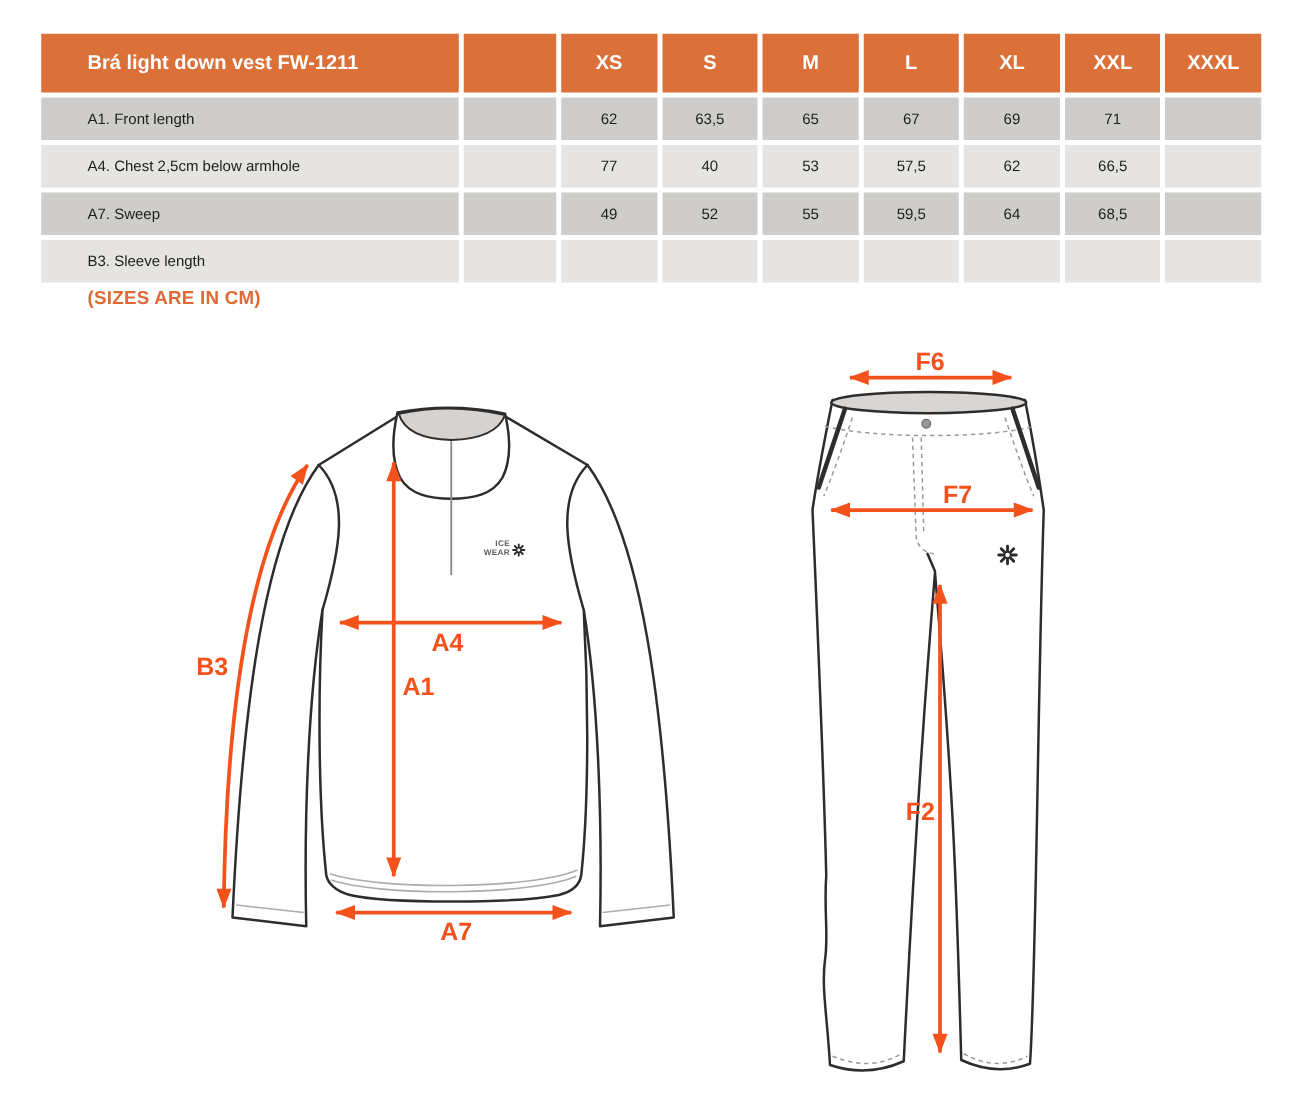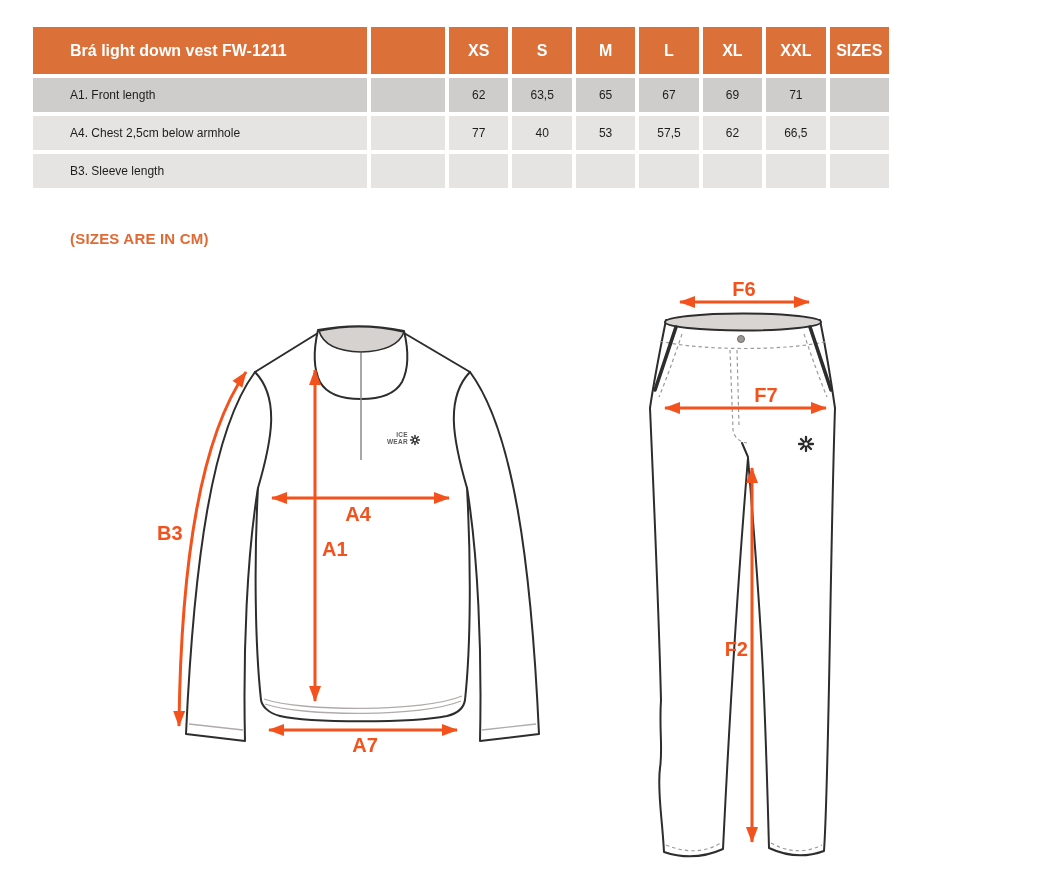--- a/index.html
+++ b/index.html
@@ -3,21 +3,21 @@
 <meta charset="utf-8">
 <style>
   html,body{margin:0;padding:0;}
   body{
     width:1037px;height:893px;position:relative;overflow:hidden;
     background:#ffffff;
     font-family:"Liberation Sans", sans-serif;
     -webkit-font-smoothing:antialiased;
   }
   
-  .size-table{position:absolute;left:33px;top:27px;width:856px;}
+  .size-table{position:absolute;left:33px;top:27px;width:976px;}
   .tr{
     display:grid;
     grid-template-columns:334px 74px repeat(7,1fr);
     column-gap:4px;
     margin-bottom:4px;
   }
   .tr.head .cell{background:#DB7038;color:#ffffff;font-weight:bold;font-size:16px;height:47px;}
   .tr.dark .cell{background:#CECDCB;}
   .tr.light .cell{background:#E5E4E2;text-align:center;}
   .cell{
@@ -50,21 +50,21 @@
   <div class="tr head">
     <div class="cell head label-col">Brá light down vest FW-1211</div>
     <div class="cell head spacer-col"></div>
 
   <div class="cell head">XS</div>
       <div class="cell head">S</div>
       <div class="cell head">M</div>
       <div class="cell head">L</div>
       <div class="cell head">XL</div>
       <div class="cell head">XXL</div>
-      <div class="cell head">SIZES</div>
+      <div class="cell head">XXXL</div>
     </div>
 
 <div class="tr dark">
       <div class="cell label-col">A1. Front length</div>
       <div class="cell spacer-col"></div>
       <div class="cell val">62</div>
       <div class="cell val">63,5</div>
       <div class="cell val">65</div>
       <div class="cell val">67</div>
       <div class="cell val">69</div>
@@ -73,20 +73,31 @@
     </div>
     <div class="tr light">
       <div class="cell label-col">A4. Chest 2,5cm below armhole</div>
       <div class="cell spacer-col"></div>
       <div class="cell val">77</div>
       <div class="cell val">40</div>
       <div class="cell val">53</div>
       <div class="cell val">57,5</div>
       <div class="cell val">62</div>
       <div class="cell val">66,5</div>
+      <div class="cell val"></div>
+    </div>
+    <div class="tr dark">
+      <div class="cell label-col">A7. Sweep</div>
+      <div class="cell spacer-col"></div>
+      <div class="cell val">49</div>
+      <div class="cell val">52</div>
+      <div class="cell val">55</div>
+      <div class="cell val">59,5</div>
+      <div class="cell val">64</div>
+      <div class="cell val">68,5</div>
       <div class="cell val"></div>
     </div>
     <div class="tr light">
       <div class="cell label-col">B3. Sleeve length</div>
       <div class="cell spacer-col"></div>
       <div class="cell val"></div>
       <div class="cell val"></div>
       <div class="cell val"></div>
       <div class="cell val"></div>
       <div class="cell val"></div>

